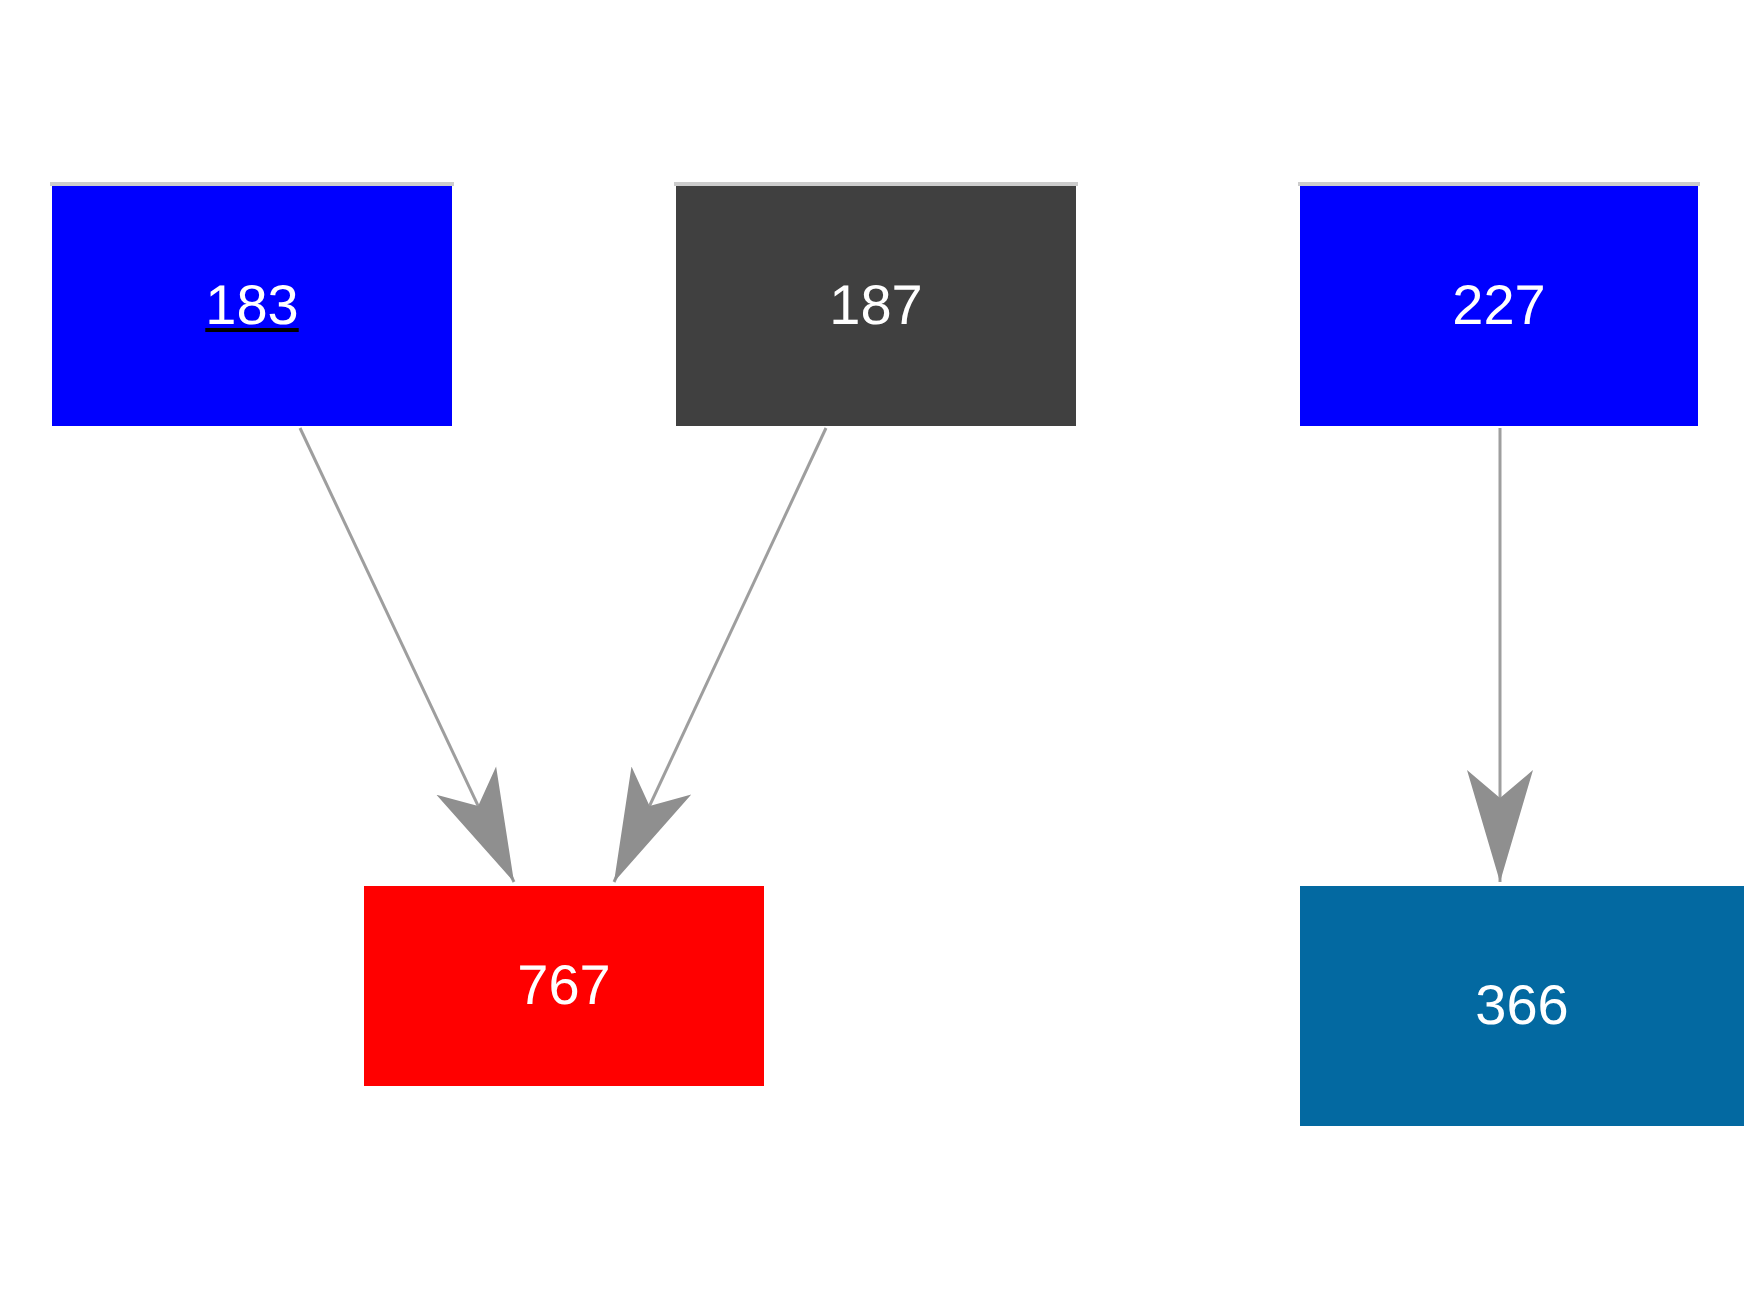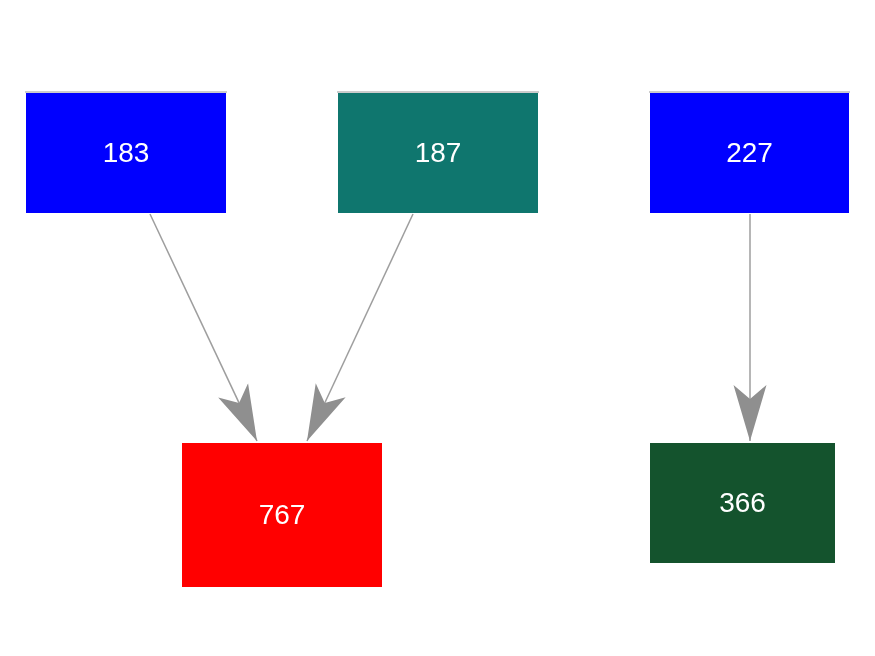--- a/index.html
+++ b/index.html
@@ -51,32 +51,32 @@
       <defs>
         <marker id="arrowhead" markerUnits="userSpaceOnUse" markerWidth="56" markerHeight="34" refX="56" refY="17" orient="auto">
           <path d="M 56,17 L 0,0.5 L 14,17 L 0,33.5 Z" fill="#8f8f8f"></path>
         </marker>
       </defs>
       <line x1="150" y1="214" x2="257" y2="441" stroke="#9e9e9e" stroke-width="1.5" marker-end="url(#arrowhead)"></line>
       <line x1="413" y1="214" x2="307" y2="441" stroke="#9e9e9e" stroke-width="1.5" marker-end="url(#arrowhead)"></line>
       <line x1="750" y1="214" x2="750" y2="441" stroke="#9e9e9e" stroke-width="1.5" marker-end="url(#arrowhead)"></line>
     </svg>
   <div id="nodes">
-      <div class="node" style="left: 26px; top: 93px; width: 200px; height: 120px; background: rgb(0, 0, 255);">
+      <div class="node" style="left: 26px; top: 93px; width: 200px; height: 120px; background: rgb(0, 0, 255); text-decoration: underline;">
         <div class="toprule" style="background: rgb(204, 204, 204);"></div>
         <span class="node-label" style="color: rgb(255, 255, 255); font-size: 28px;">183</span>
       </div>
-      <div class="node" style="left: 338px; top: 93px; width: 200px; height: 120px; background: #0f766e;">
+      <div class="node" style="left: 338px; top: 93px; width: 200px; height: 120px; background: #404040;">
         <div class="toprule" style="background: rgb(204, 204, 204);"></div>
         <span class="node-label" style="color: rgb(255, 255, 255); font-size: 28px;">187</span>
       </div>
       <div class="node" style="left: 650px; top: 93px; width: 199px; height: 120px; background: rgb(0, 0, 255);">
         <div class="toprule" style="background: rgb(204, 204, 204);"></div>
         <span class="node-label" style="color: rgb(255, 255, 255); font-size: 28px;">227</span>
       </div>
-      <div class="node" style="left: 182px; top: 443px; width: 200px; height: 144px; background: rgb(255, 0, 0); text-align: right;">
+      <div class="node" style="left: 182px; top: 443px; width: 200px; height: 100px; background: rgb(255, 0, 0); text-align: right;">
         <span class="node-label" style="color: rgb(255, 255, 255); font-size: 28px;">767</span>
       </div>
-      <div class="node" style="left: 650px; top: 443px; width: 185px; height: 120px; background: #14532d;">
+      <div class="node" style="left: 650px; top: 443px; width: 222px; height: 120px; background: #0369a1;">
         <span class="node-label" style="color: rgb(255, 255, 255); font-size: 28px;">366</span>
       </div>
     </div>
 </div>
 
 </body></html>

